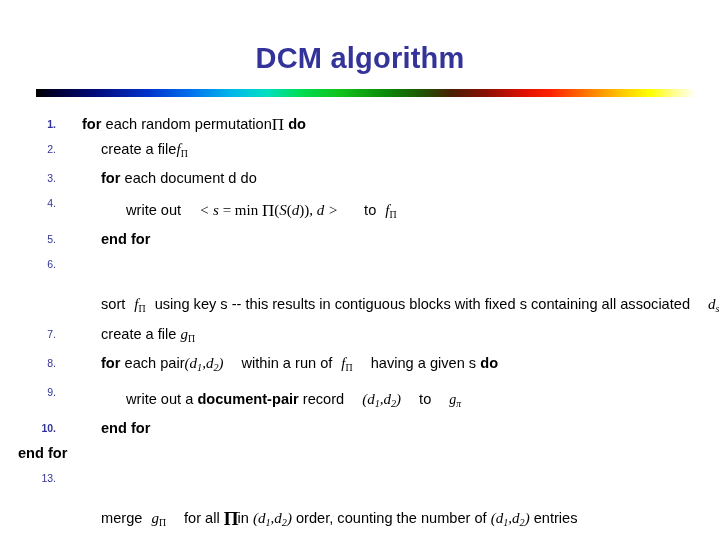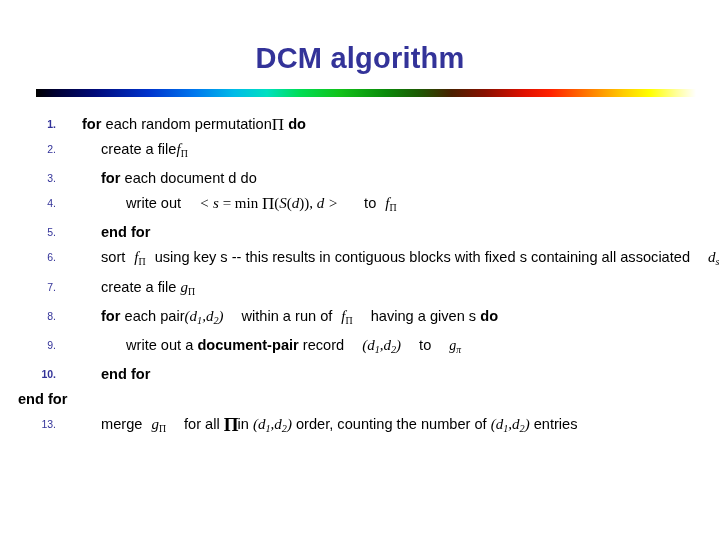--- a/index.html
+++ b/index.html
@@ -89,26 +89,26 @@
   }
   .num.b { font-weight: bold; }
   .body {
     flex: 1 1 auto;
     font-size: 14.6px;
     line-height: 24px;
     color: #000000;
     white-space: nowrap;
     font-family: "Liberation Sans", sans-serif;
   }
-  .body.wrap { white-space: normal; }
+  .body.wrap { white-space: normal; margin-top: 40px; }
 
   
   .i0 { padding-left: 18px; }
   .i1 { padding-left: 37px; }
-  .i2 { padding-left: 62px; }
+  .i2 { padding-left: 62px; margin-top: 7px; }
 
   .b { font-weight: bold; }
 
   
   .m {
     font-family: "Liberation Serif", serif;
     font-style: italic;
     font-size: 15px;
   }
   .mr {

